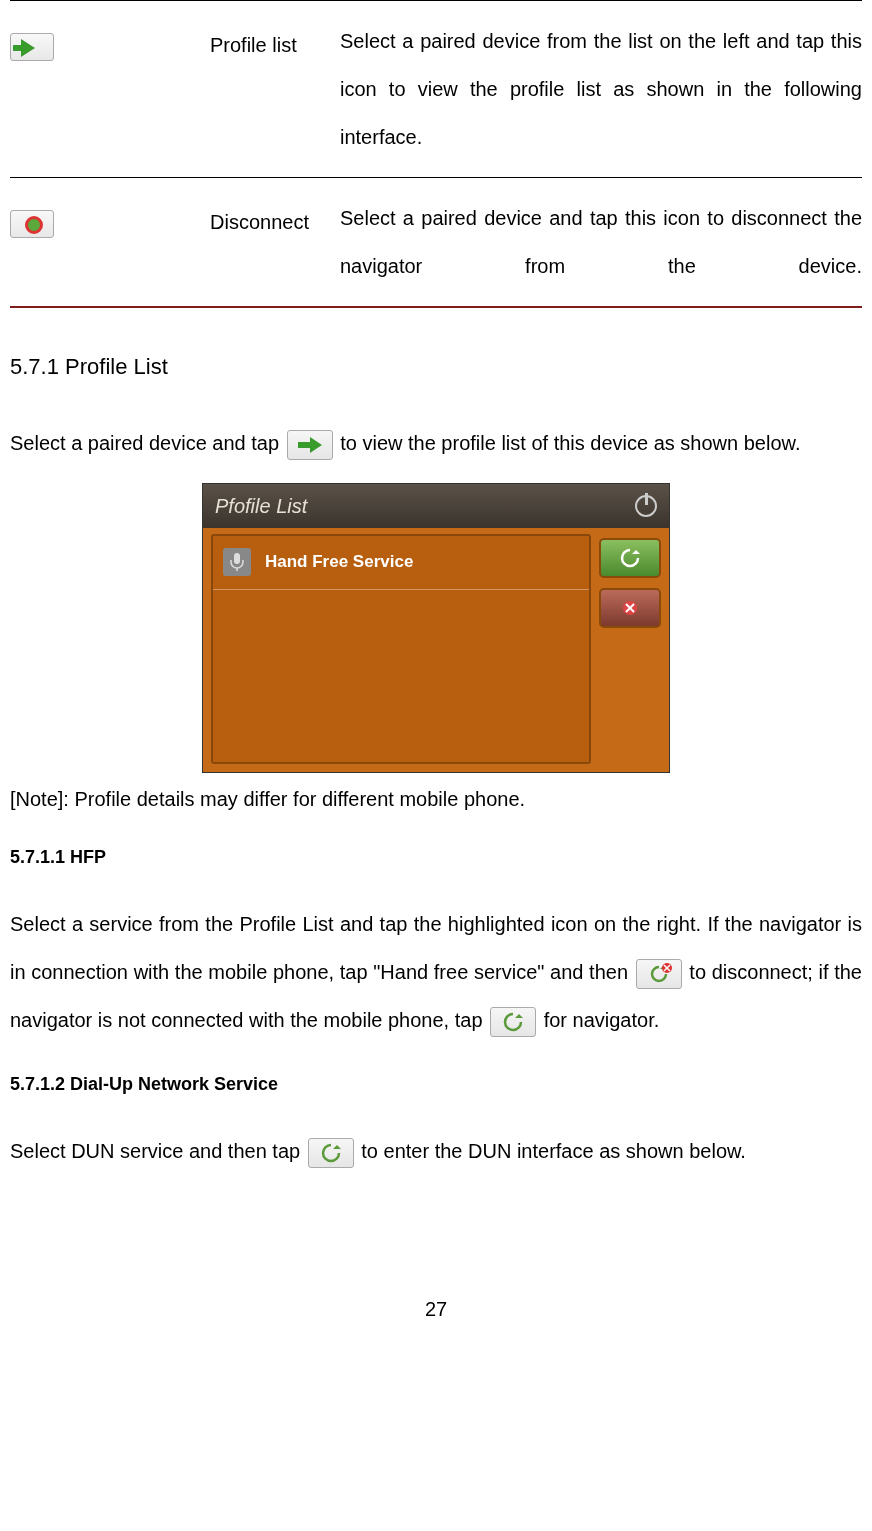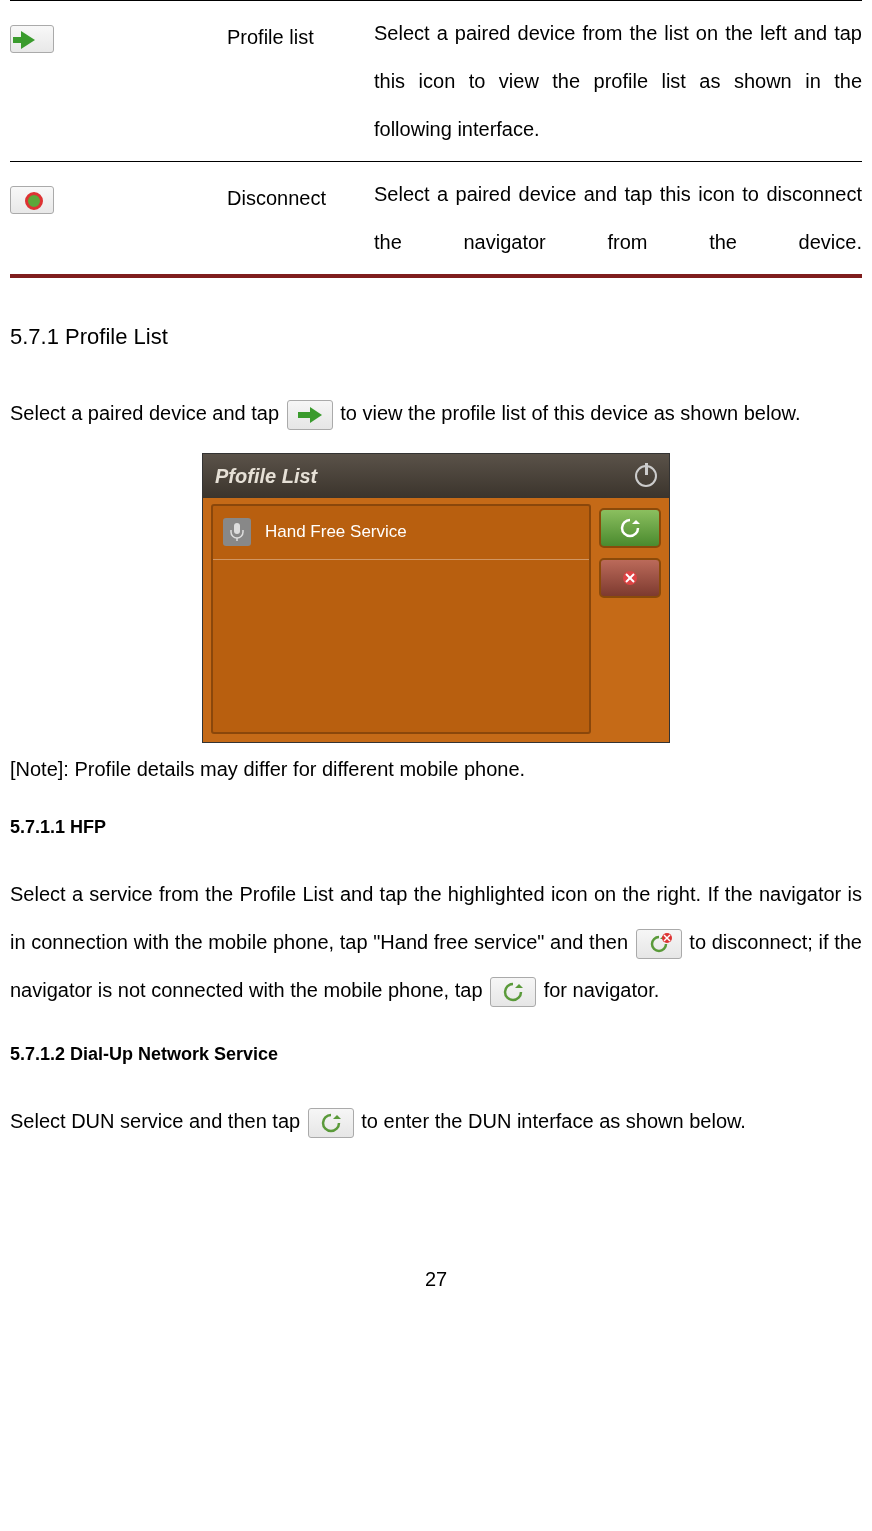--- a/index.html
+++ b/index.html
@@ -10,22 +10,21 @@
       width: 872px;
       margin: 0 auto;
       padding: 0 10px;
       line-height: 2.4;
       background: #fff;
     }
     .row {
       display: flex;
       border-top: 1px solid #000;
       align-items: flex-start;
-      padding: 8px 0;
-      gap: 17px;
+      padding: 16px 0;
     }
     .row:last-of-type { border-bottom: 1px solid #000; }
     .col-icon {
       width: 200px;
       flex-shrink: 0;
       padding-top: 4px;
     }
     .col-label {
       width: 130px;
       flex-shrink: 0;
@@ -120,21 +119,21 @@
       flex-direction: column;
     }
     .ss-header {
       height: 44px;
       background: linear-gradient(#5a5249, #3b342c);
       display: flex;
       align-items: center;
       padding: 0 12px;
       color: #e6e0d6;
       font-size: 20px;
-      font-weight: bold;
+      font-weight: normal;
       font-style: italic;
       justify-content: space-between;
     }
     .ss-body {
       flex: 1;
       display: flex;
       padding: 6px 8px 8px 8px;
       gap: 8px;
     }
     .ss-list {
@@ -144,21 +143,21 @@
       border-radius: 3px;
     }
     .ss-item {
       display: flex;
       align-items: center;
       gap: 14px;
       padding: 6px 10px;
       border-bottom: 1px solid rgba(255,255,255,0.35);
       color: #fff;
       font-size: 17px;
-      font-weight: normal;
+      font-weight: bold;
     }
     .ss-item-icon {
       width: 28px; height: 28px;
       background: #888;
       border-radius: 3px;
       display: flex;
       align-items: center;
       justify-content: center;
     }
     .ss-side {
@@ -205,21 +204,21 @@
 <body>
 
 <div>
   <div class="row">
     <div class="col-icon">
       <span class="icon-box"><span class="arrow-green"></span></span>
     </div>
     <div class="col-label">Profile list</div>
     <div class="col-desc">Select a paired device from the list on the left and tap this icon to view the profile list as shown in the following interface.</div>
   </div>
-  <div class="row" style="border-bottom:4px solid #7f1d1d;">
+  <div class="row" style="border-bottom:2px solid #7f1d1d;">
     <div class="col-icon">
       <span class="icon-box"><span class="disc-circle"></span></span>
     </div>
     <div class="col-label">Disconnect</div>
     <div class="col-desc desc-spread">Select a paired device and tap this icon to disconnect the navigator from the device.</div>
   </div>
 </div>
 
 <h3>5.7.1 Profile List</h3>
 

